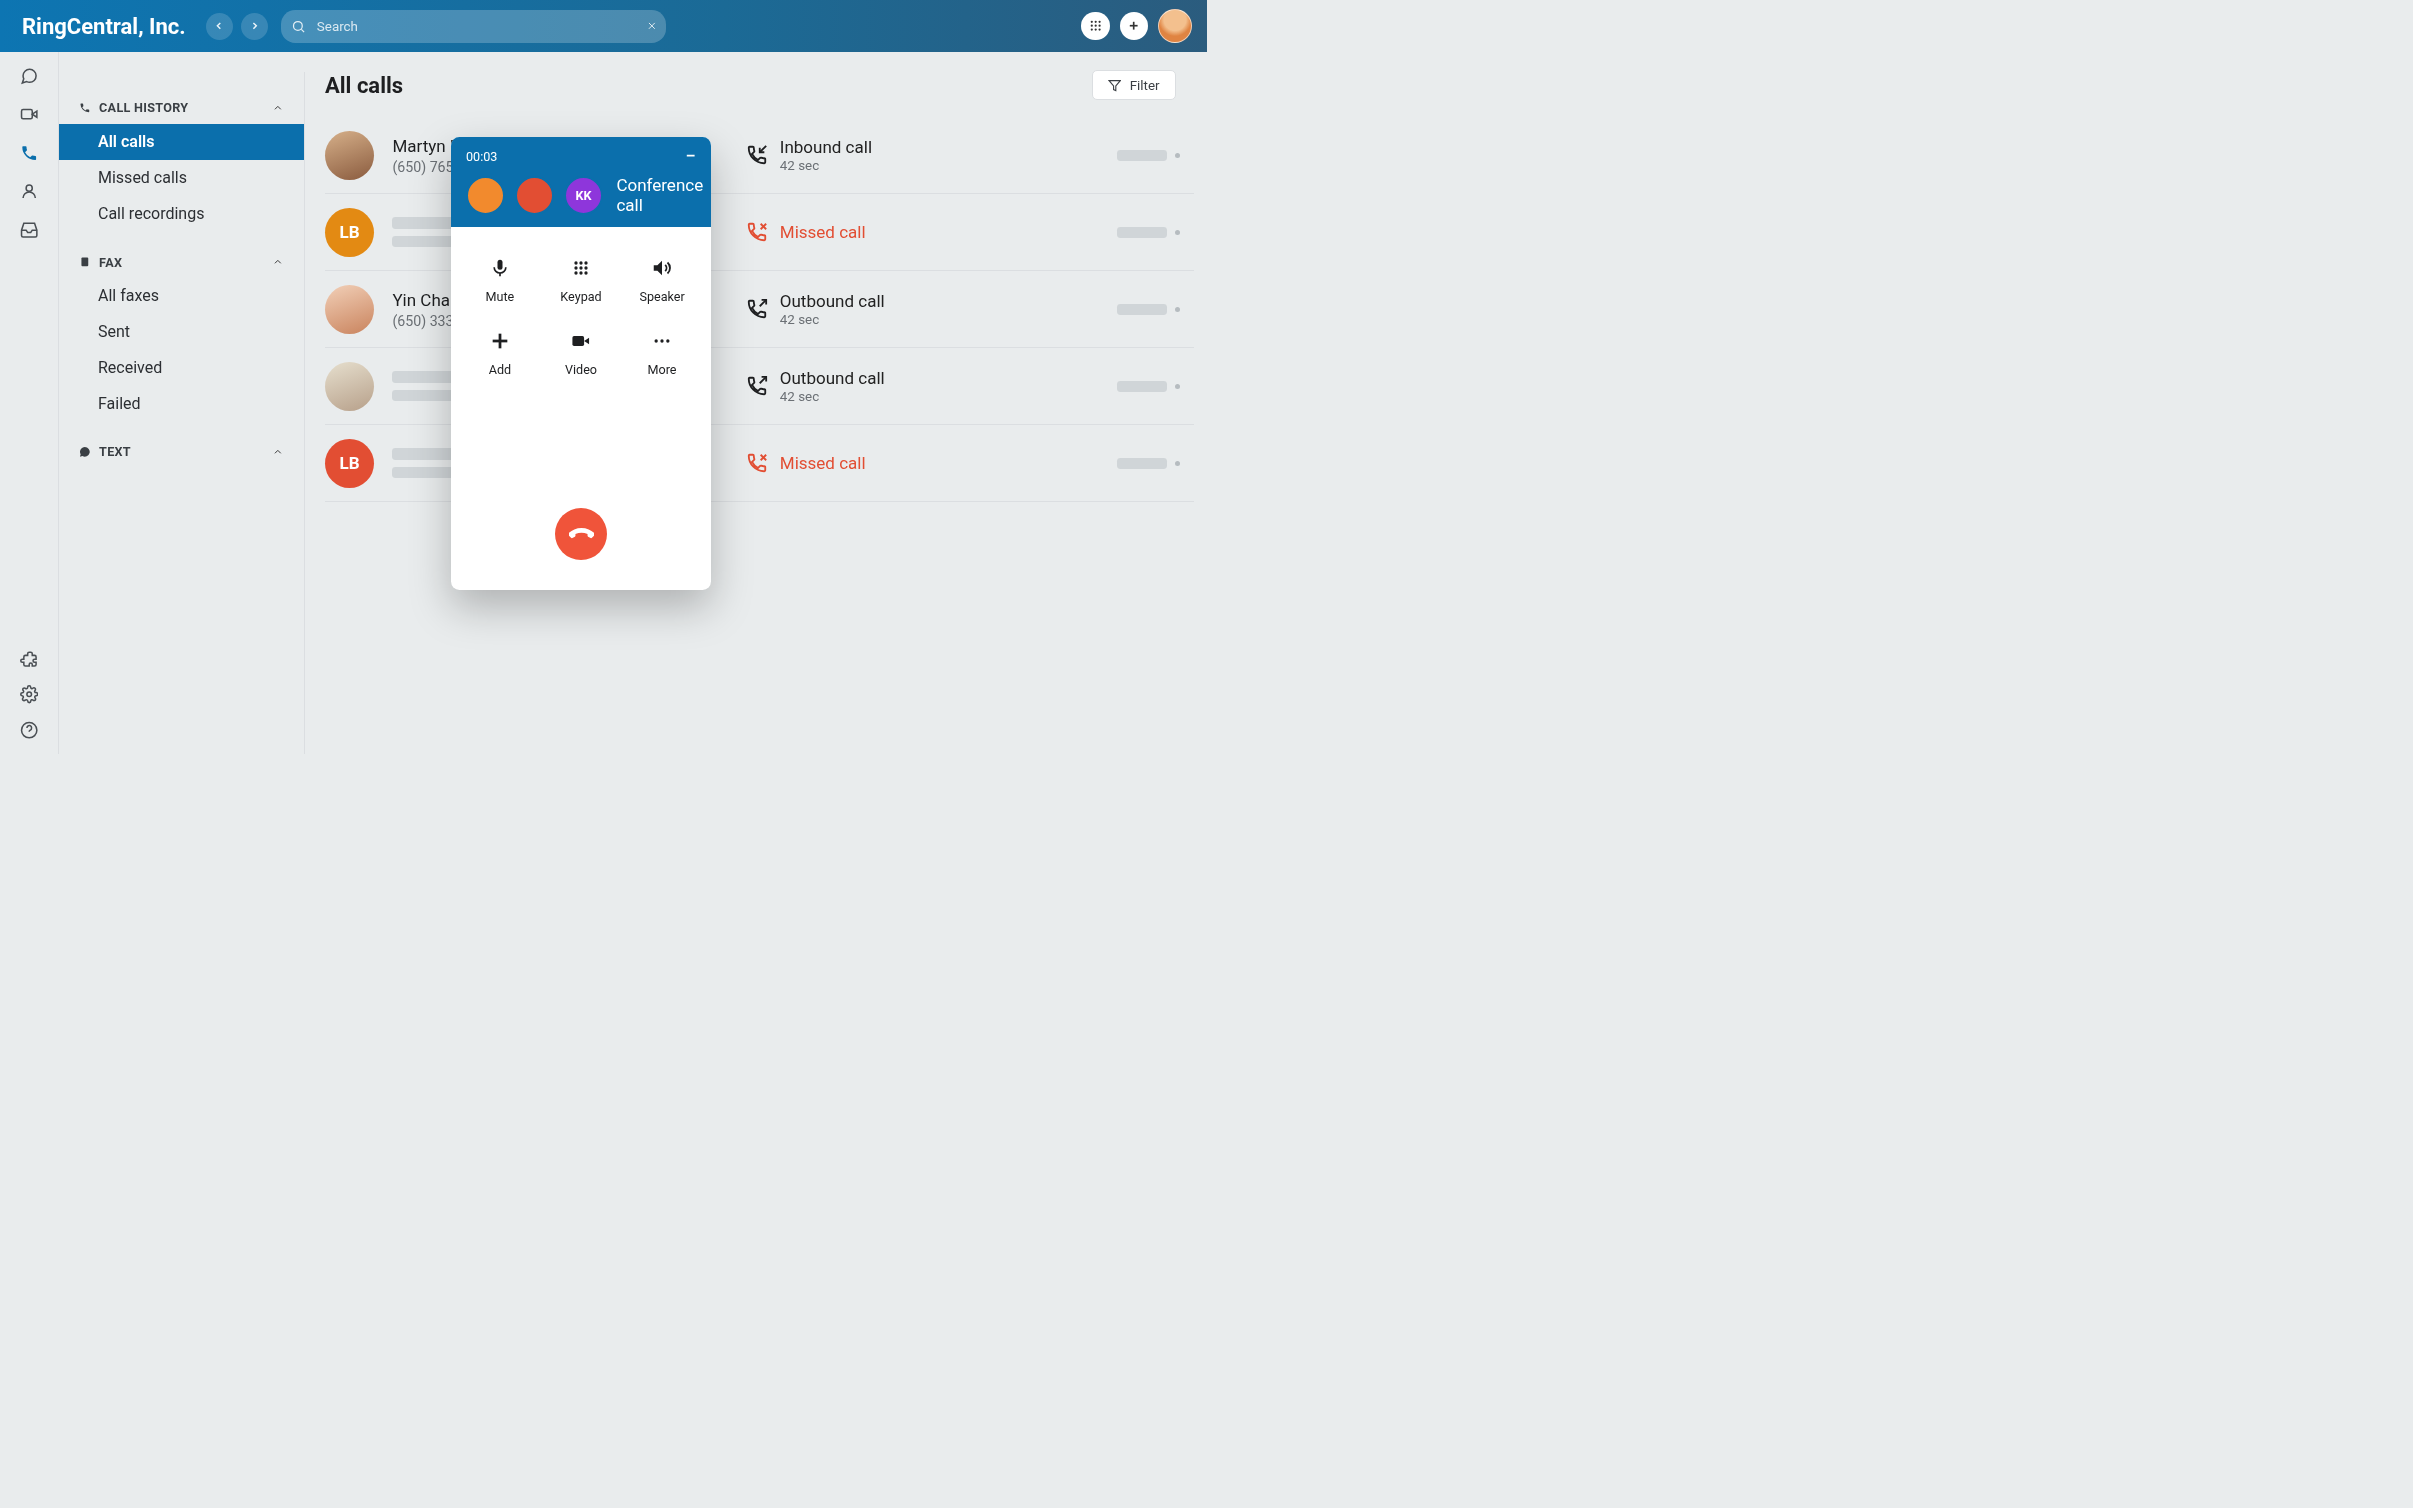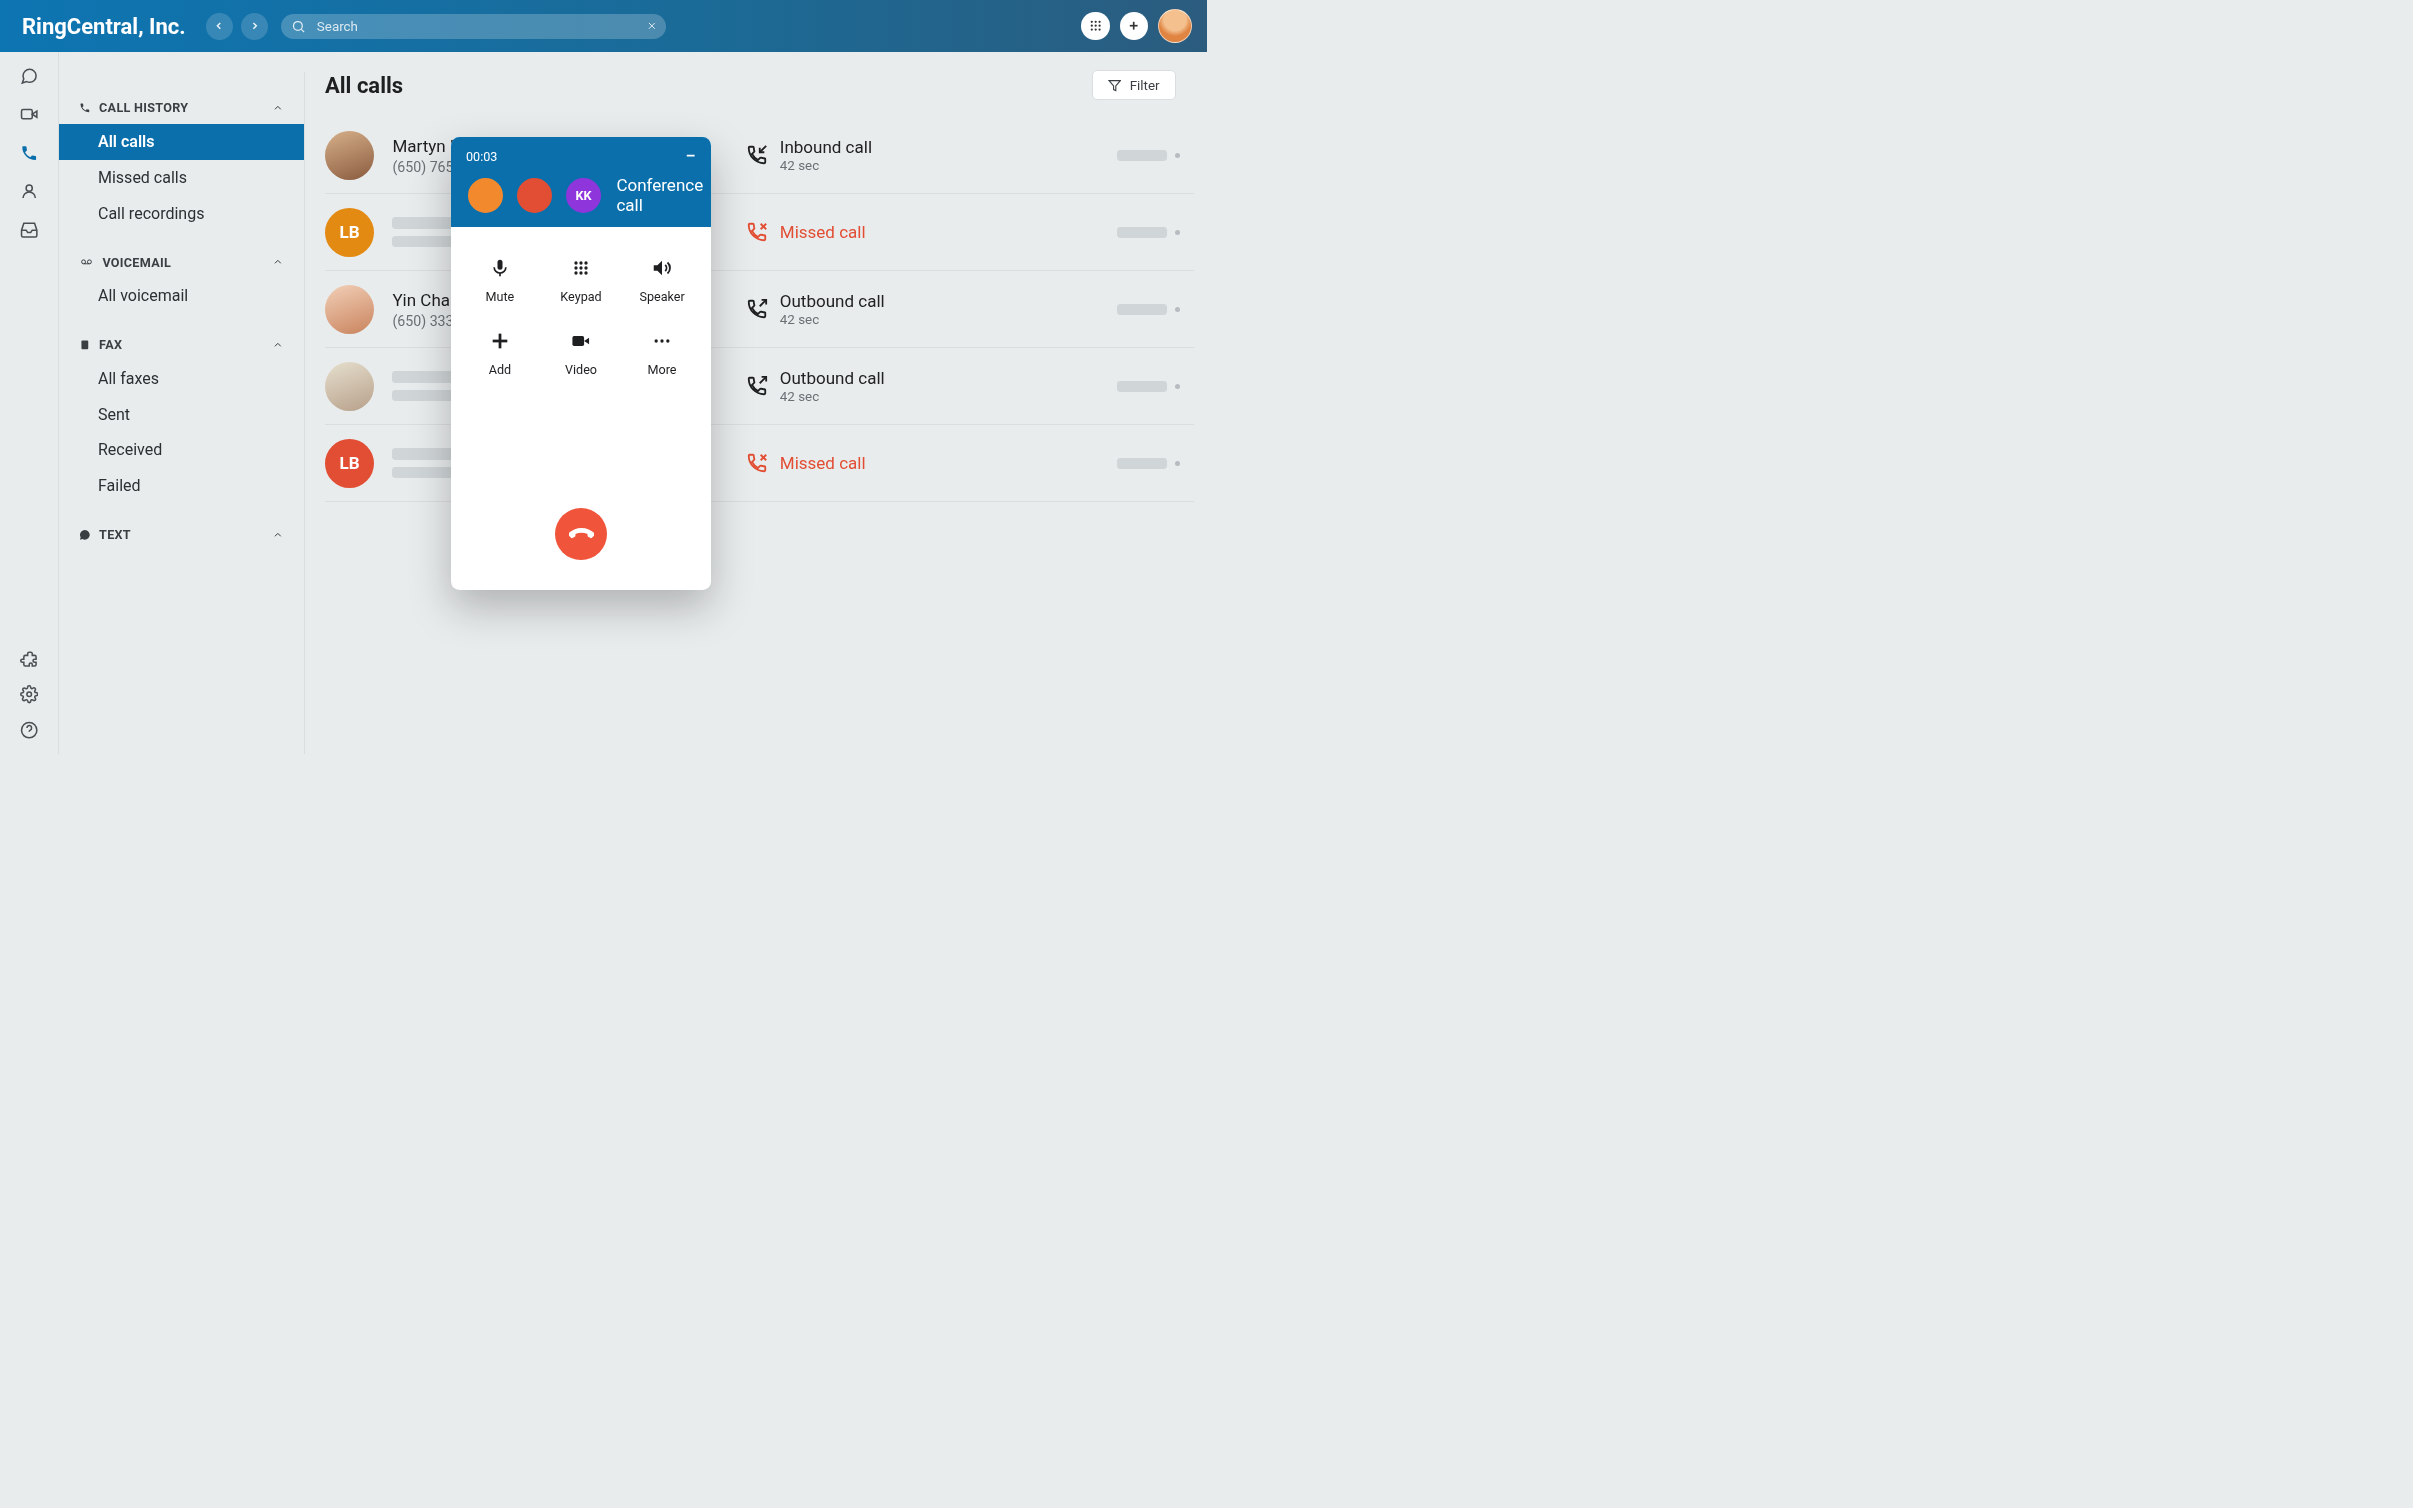--- a/index.html
+++ b/index.html
@@ -38,21 +38,21 @@
   .app-title{font-size:22px;font-weight:700;}
   .nav-arrows{display:flex;gap:8.4px;margin-left:20px;}
   .round-btn{
     width:27px;height:27px;border-radius:50%;
     background:rgba(255,255,255,.16);
     display:flex;align-items:center;justify-content:center;
     color:#eaf3f9;
   }
   .search{
     flex:0 0 385px;margin-left:13.4px;
-    height:25px;border-radius:14.2px;
+    height:33px;border-radius:14.2px;
     background:rgba(255,255,255,.22);
     display:flex;align-items:center;
     padding:0 10px;gap:8.4px;color:rgba(255,255,255,.85);
     position:relative;
   }
   .search input{
     border:none;background:transparent;outline:none;
     color:#fff;font-size:13.4px;flex:1;
   }
   .search input::placeholder{color:rgba(255,255,255,.8);}
@@ -312,36 +312,20 @@
           <svg width="11.7" height="11.7" viewBox="0 0 24 24" fill="none" stroke="currentColor" stroke-width="2">
               <polyline points="18 15 12 9 6 15"></polyline>
             </svg>
         </span>
       </div>
       <div class="sec-item active">All calls</div>
       <div class="sec-item">Missed calls</div>
       <div class="sec-item">Call recordings</div>
     </div>
 
-    <div class="sec-group" style="margin-top:15px;">
-      <div class="sec-header">
-        <svg width="15" height="11.7" viewBox="0 0 24 24" fill="none" stroke="currentColor" stroke-width="2">
-            <circle cx="6" cy="12" r="4"></circle>
-            <circle cx="18" cy="12" r="4"></circle>
-            <line x1="6" y1="16" x2="18" y2="16"></line>
-          </svg>
-        <span>VOICEMAIL</span>
-        <span class="sp">
-            <svg width="11.7" height="11.7" viewBox="0 0 24 24" fill="none" stroke="currentColor" stroke-width="2">
-              <polyline points="18 15 12 9 6 15"></polyline>
-            </svg>
-          </span>
-      </div>
-      <div class="sec-item">All voicemail</div>
-    </div>
 
     <div class="sec-group" style="margin-top:15px;">
       <div class="sec-header">
         <svg width="11.7" height="11.7" viewBox="0 0 24 24" fill="currentColor">
             <rect x="5" y="3" width="14" height="18" rx="2"></rect>
           </svg>
         <span>FAX</span>
         <span class="sp">
             <svg width="11.7" height="11.7" viewBox="0 0 24 24" fill="none" stroke="currentColor" stroke-width="2">
               <polyline points="18 15 12 9 6 15"></polyline>

